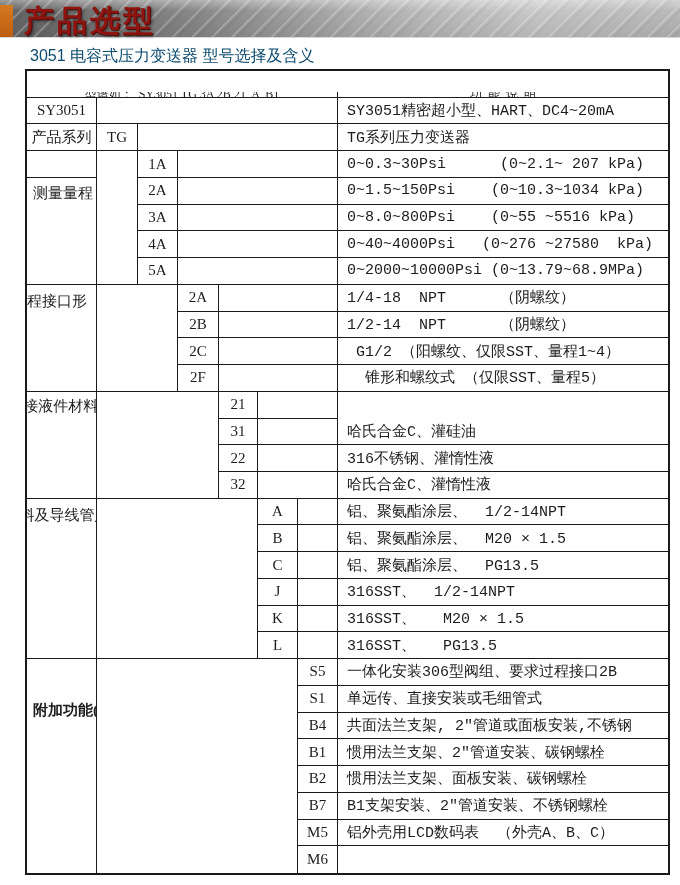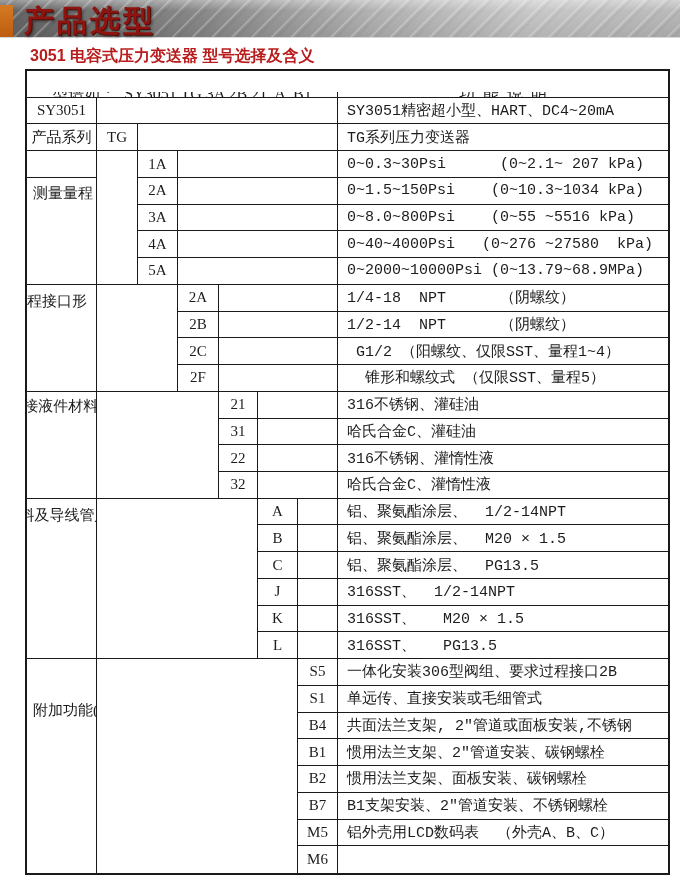--- a/index.html
+++ b/index.html
@@ -10,38 +10,38 @@
     background:
       repeating-linear-gradient(135deg, rgba(255,255,255,0) 0px, rgba(255,255,255,0) 7px, rgba(255,255,255,.30) 8px, rgba(255,255,255,0) 10px, rgba(0,0,0,.05) 12px, rgba(255,255,255,0) 14px),
       linear-gradient(180deg, rgba(255,255,255,.38) 0%, rgba(255,255,255,0) 28%, rgba(0,0,0,.10) 100%),
       linear-gradient(100deg, #636363 0%, #8b8b8b 30%, #b4b4b4 55%, #c9c9c9 78%, #b9b9b9 100%);
     border-bottom:1px solid #d8d8d8;}
   .accent-bar{position:absolute;left:0;top:5px;width:13px;height:32px;background:linear-gradient(180deg,#d57a22,#bd5d10);}
   .banner-title{position:absolute;left:24px;top:1px;font-family:"Liberation Sans","DejaVu Sans",sans-serif;
     font-weight:bold;font-size:30px;letter-spacing:3px;color:#8f1410;
     text-shadow:1px 1px 0 #4e0f0a, 2px 2px 3px rgba(0,0,0,.45);}
   .subtitle{position:absolute;left:30px;top:46px;font-family:"Liberation Sans","DejaVu Sans",sans-serif;
-    font-weight:bold;font-size:16px;color:#b91c1c;white-space:pre;}
+    font-weight:normal;font-size:16px;color:#0c4a6e;white-space:pre;}
   
   .t{position:absolute;left:25px;top:69px;width:645px;height:806px;display:grid;box-sizing:border-box;
      grid-template-columns:70px 41px 40px 41px 39px 40px 40px 1fr;
      grid-template-rows:repeat(30,1fr);
      border:2px solid #1a1a1a;background:#fff;font-size:15px;}
   .c{border-right:1px solid #1a1a1a;border-bottom:1px solid #1a1a1a;display:flex;align-items:center;
      overflow:hidden;box-sizing:border-box;}
   .ce{justify-content:center;text-align:center;}
   .nr{border-right:none;}
   .nb{border-bottom:none;}
   .desc{padding-left:9px;white-space:pre;border-right:none;font-family:Liberation Mono, monospace;}
-  .hdr{font-size:16px;white-space:pre;margin-top:21px;}
+  .hdr{font-size:12px;white-space:pre;margin-top:21px;}
   .lab-top{align-items:flex-start;padding-top:6px;justify-content:flex-start;padding-left:6px;}
   .ml{align-items:flex-start;justify-content:center;padding-left:6px;white-space:pre;}
   .lh33 div{line-height:33px;}
   .lh29 div{line-height:29px;}
-  .opt{justify-content:space-between;padding-top:38px;}
+  .opt{justify-content:space-between;padding-top:38px;font-weight:bold;}
   .opt div{line-height:27px;}
 </style>
 </head>
 <body>
 
 <div class="page">
 
   <div class="banner">
     <div class="accent-bar"></div>
     <div class="banner-title">产品选型</div>
@@ -111,21 +111,20 @@
 
     <div class="c ml lh29" style="grid-area:13/1/17/2">
       <div>膜片和接</div>
       <div>液件材料</div>
       <div>灌 充 液</div>
     </div>
     <div class="c" style="grid-area:13/2/17/5"></div>
 
     <div class="c ce" style="grid-area:13/5/14/6">21</div>
     <div class="c" style="grid-area:13/6/14/8"></div>
-    <div class="c desc" style="grid-area:13/8/14/9">316不锈钢、灌硅油</div>
 
     <div class="c ce" style="grid-area:14/5/15/6">31</div>
     <div class="c" style="grid-area:14/6/15/8"></div>
     <div class="c desc" style="grid-area:14/8/15/9">哈氏合金C、灌硅油</div>
 
     <div class="c ce" style="grid-area:15/5/16/6">22</div>
     <div class="c" style="grid-area:15/6/16/8"></div>
     <div class="c desc" style="grid-area:15/8/16/9">316不锈钢、灌惰性液</div>
 
     <div class="c ce" style="grid-area:16/5/17/6">32</div>

